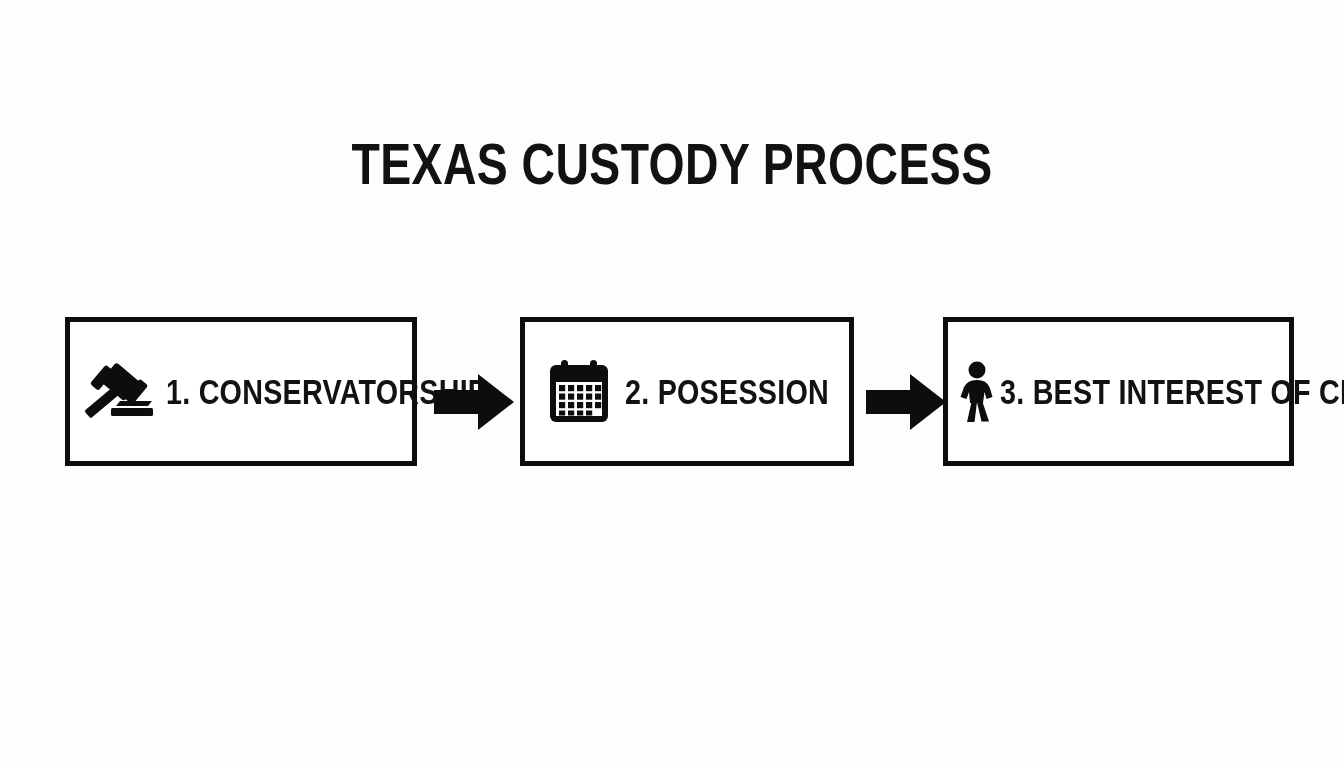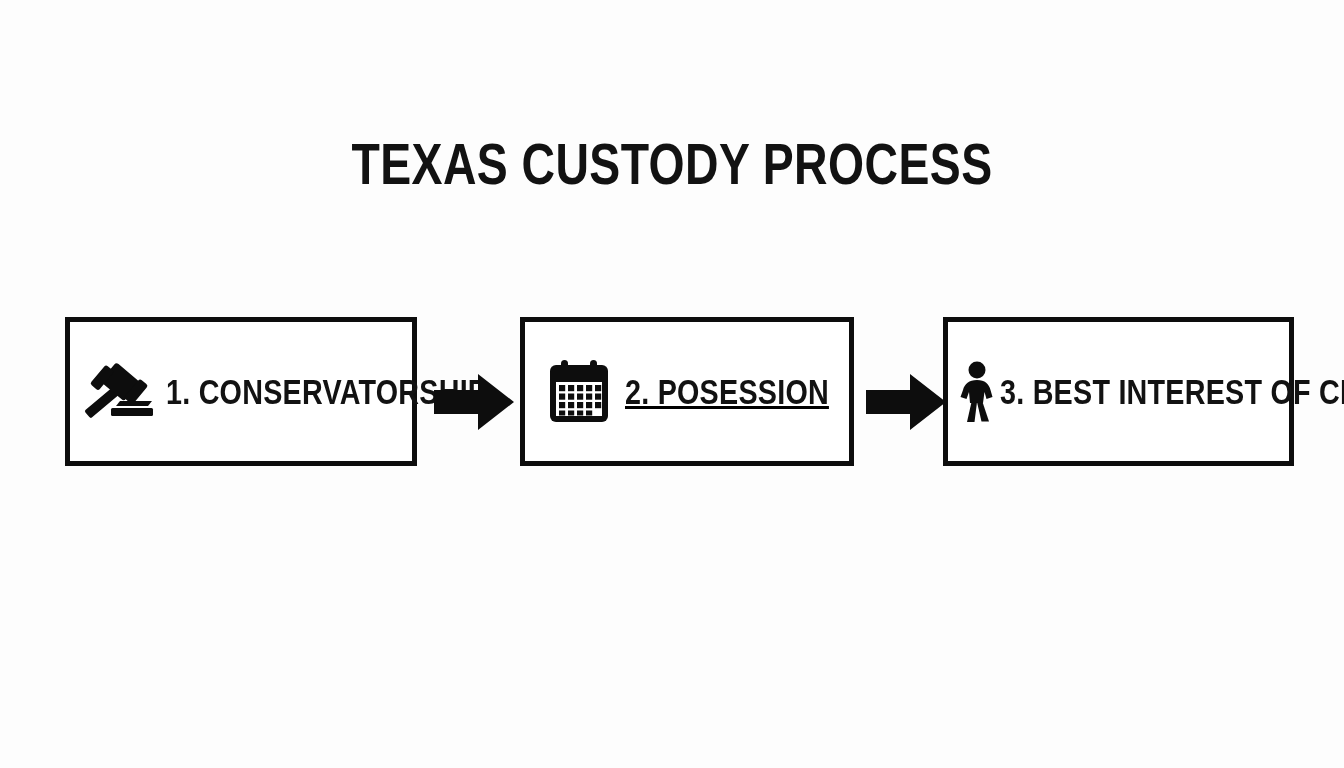--- a/index.html
+++ b/index.html
@@ -64,21 +64,21 @@
   #step-box-1 { left: 65px;  width: 352px; }
   #step-box-2 { left: 520px; width: 334px; }
   #step-box-3 { left: 943px; width: 351px; }
 
   .step-inner {
     display: flex;
     align-items: center;
     white-space: nowrap;
   }
   #step-box-1 .step-inner { padding-left: 14px; }
-  #step-box-2 .step-inner { padding-left: 22px; text-decoration: underline; }
+  #step-box-2 .step-inner { padding-left: 22px; }
   #step-box-3 .step-inner { padding-left: 10px; }
 
   .step-icon {
     flex: 0 0 auto;
     display: block;
   }
   #icon-gavel    { width: 72px; height: 66px; margin-right: 10px; }
   #icon-calendar { width: 64px; height: 64px; margin-right: 14px; }
   #icon-person   { width: 42px; height: 62px; margin-right: 0px;  }
 

